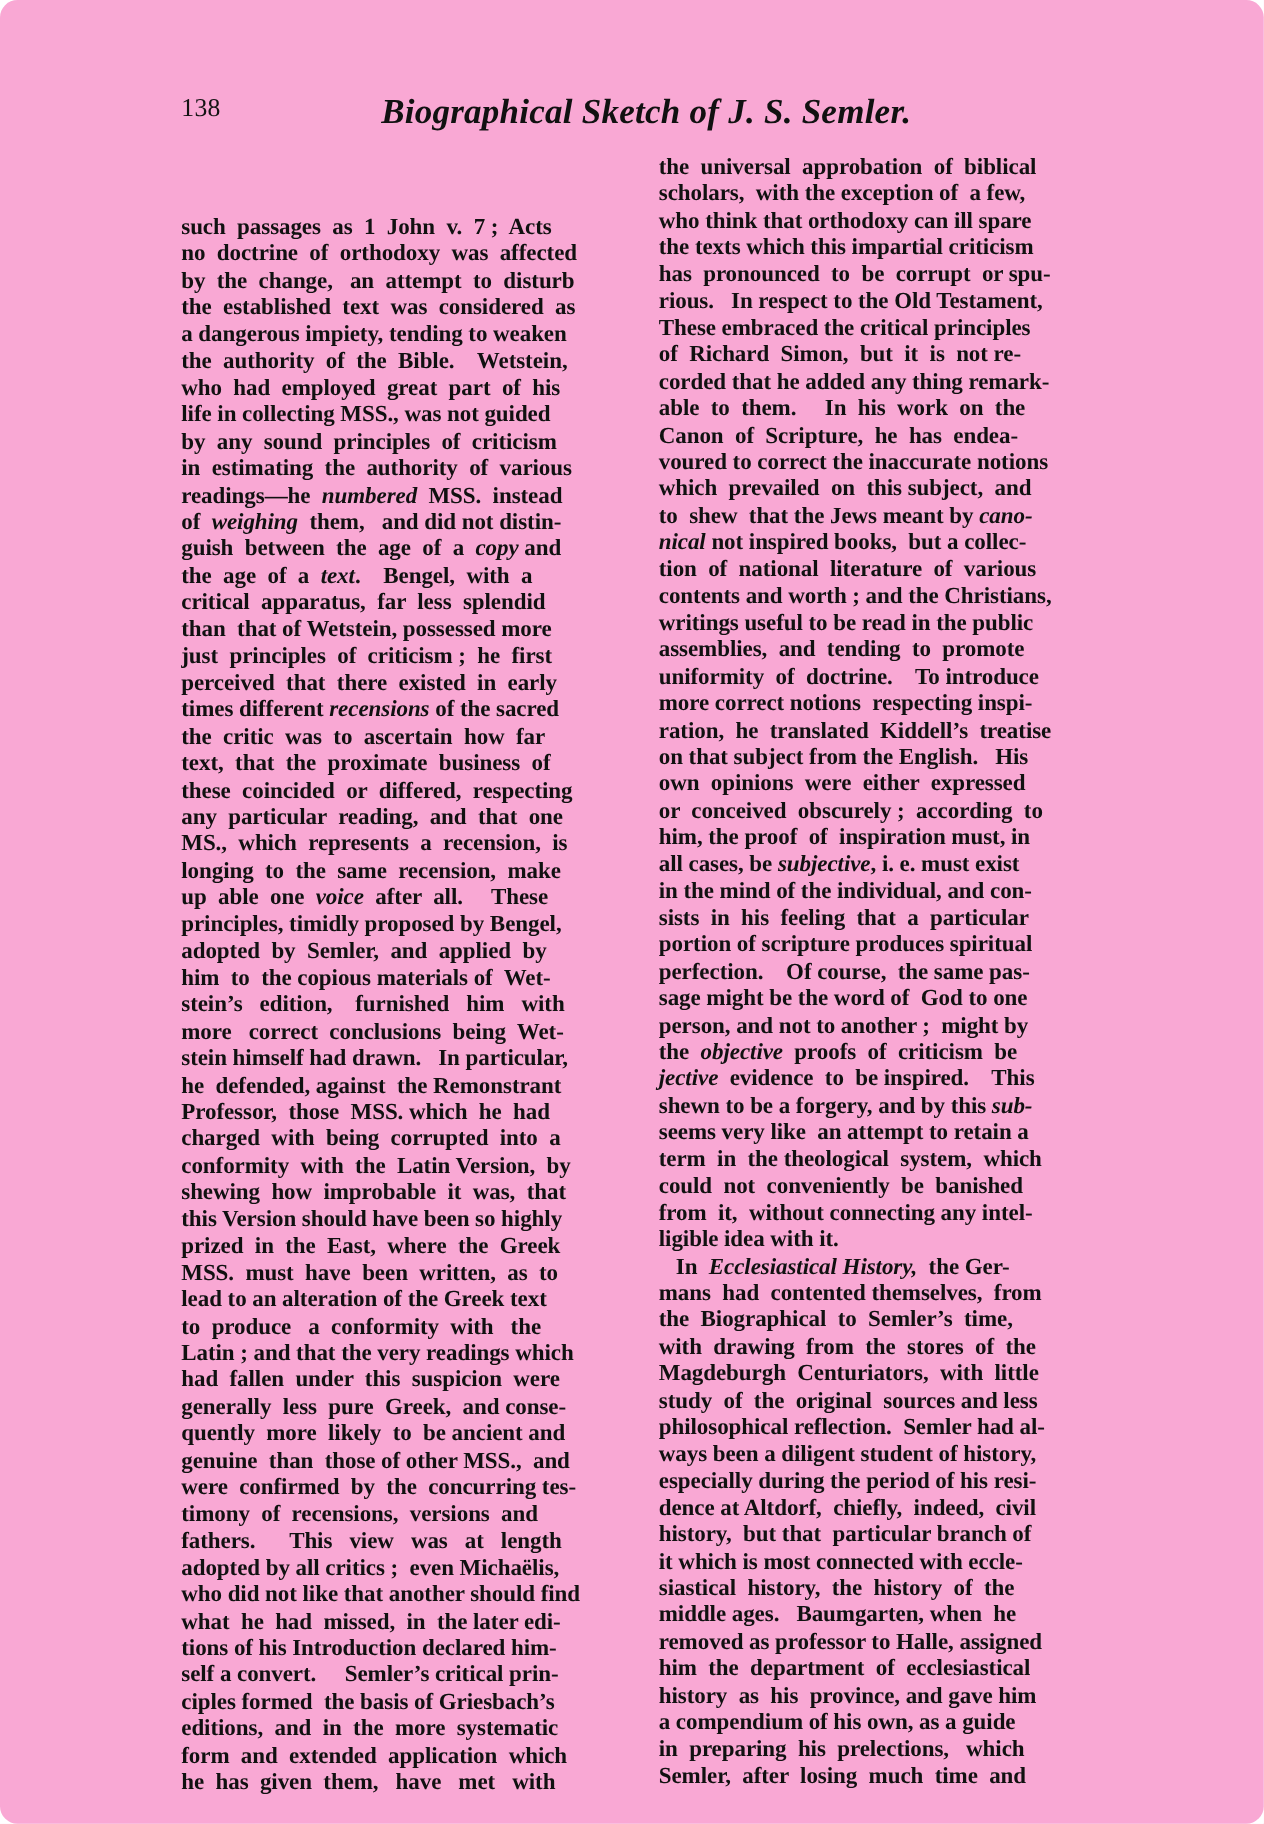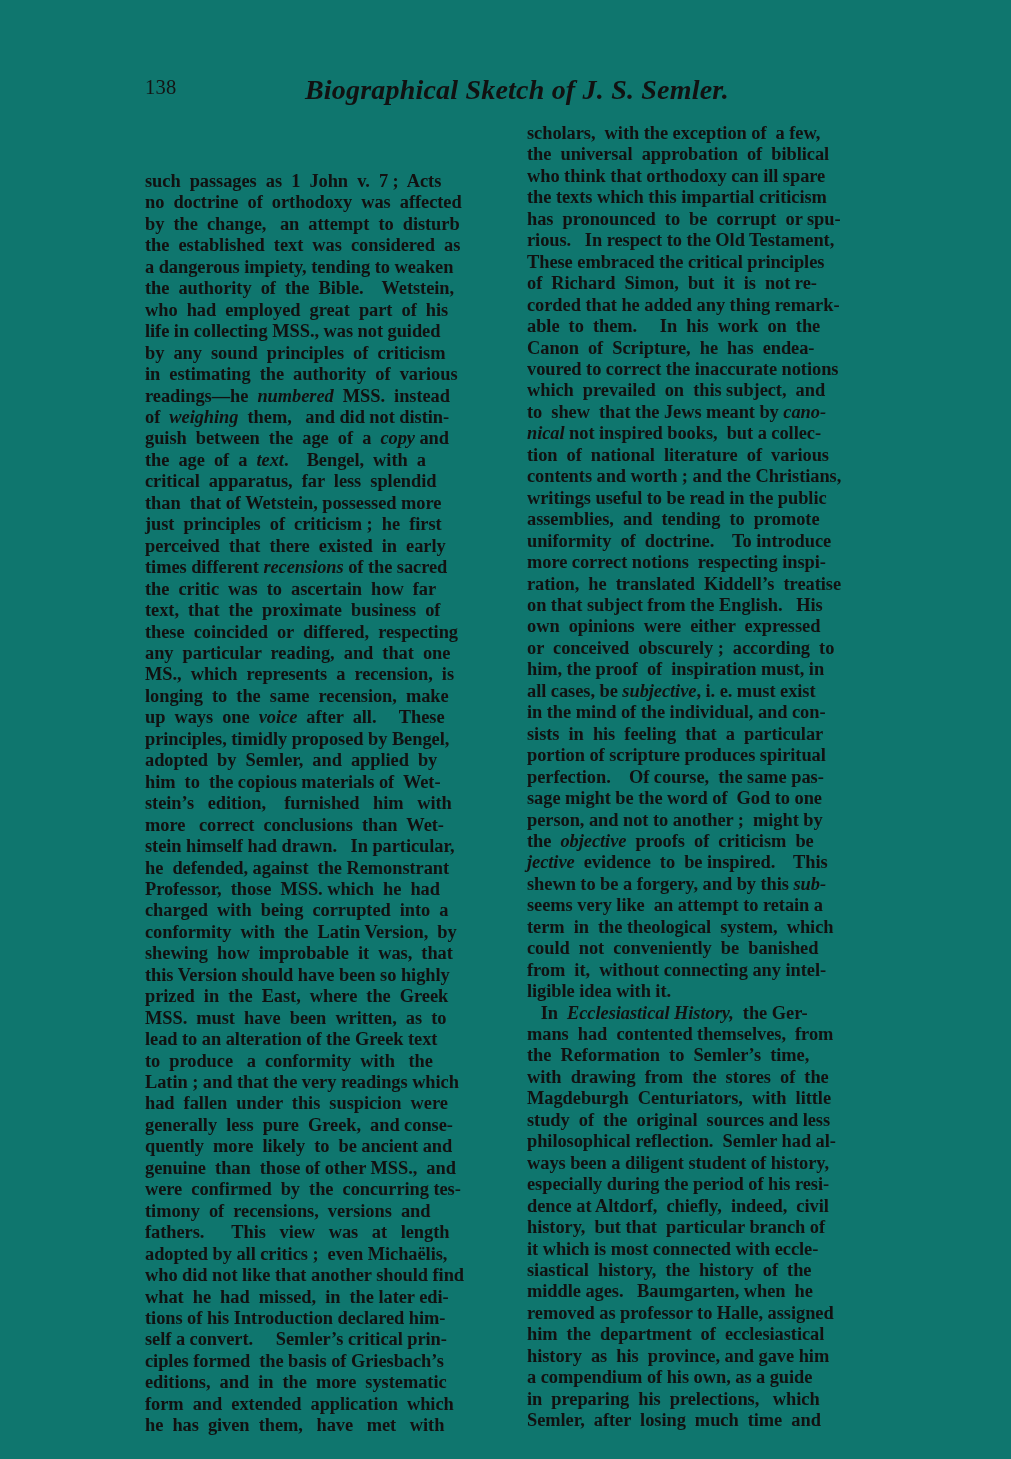--- a/index.html
+++ b/index.html
@@ -68,21 +68,21 @@
     letter-spacing: -0.05px;
   }
   .ln i {
     font-style: italic;
     font-weight: 600;
   }
 </style>
 </head>
 <body>
 
-<div class="page" style="background: #0f766e;">
+<div class="page" style="background: #f9a8d4; border-radius: 14px;">
 
   <div class="runhead">
     <span class="folio">138</span>
     <span class="runhead-title">Biographical Sketch of J. S. Semler.</span>
   </div>
 
   <div class="col col-left" id="col-left">
       <span class="ln"><span>such  passages  as  1  John  v.  7 ;  Acts</span></span>
       <span class="ln"><span>no  doctrine  of  orthodoxy  was  affected</span></span>
       <span class="ln"><span>by  the  change,   an  attempt  to  disturb</span></span>
@@ -101,26 +101,26 @@
       <span class="ln"><span>than  that of Wetstein, possessed more</span></span>
       <span class="ln"><span>just  principles  of  criticism ;  he  first</span></span>
       <span class="ln"><span>perceived  that  there  existed  in  early</span></span>
       <span class="ln"><span>times different </span><i>recensions</i><span> of the sacred</span></span>
       <span class="ln"><span>the  critic  was  to  ascertain  how  far</span></span>
       <span class="ln"><span>text,  that  the  proximate  business  of</span></span>
       <span class="ln"><span>these  coincided  or  differed,  respecting</span></span>
       <span class="ln"><span>any  particular  reading,  and  that  one</span></span>
       <span class="ln"><span>MS.,  which  represents  a  recension,  is</span></span>
       <span class="ln"><span>longing  to  the  same  recension,  make</span></span>
-      <span class="ln"><span>up  ways  one  </span><i>voice</i><span>  after  all.     These</span></span>
+      <span class="ln"><span>up  able  one  </span><i>voice</i><span>  after  all.     These</span></span>
       <span class="ln"><span>principles, timidly proposed by Bengel,</span></span>
       <span class="ln"><span>adopted  by  Semler,  and  applied  by</span></span>
       <span class="ln"><span>him  to  the copious materials of  Wet-</span></span>
       <span class="ln"><span>stein’s   edition,    furnished   him   with</span></span>
-      <span class="ln"><span>more   correct  conclusions  than  Wet-</span></span>
+      <span class="ln"><span>more   correct  conclusions  being  Wet-</span></span>
       <span class="ln"><span>stein himself had drawn.   In particular,</span></span>
       <span class="ln"><span>he  defended, against  the Remonstrant</span></span>
       <span class="ln"><span>Professor,  those  MSS. which  he  had</span></span>
       <span class="ln"><span>charged  with  being  corrupted  into  a</span></span>
       <span class="ln"><span>conformity  with  the  Latin Version,  by</span></span>
       <span class="ln"><span>shewing  how  improbable  it  was,  that</span></span>
       <span class="ln"><span>this Version should have been so highly</span></span>
       <span class="ln"><span>prized  in  the  East,  where  the  Greek</span></span>
       <span class="ln"><span>MSS.  must  have  been  written,  as  to</span></span>
       <span class="ln"><span>lead to an alteration of the Greek text</span></span>
@@ -137,22 +137,22 @@
       <span class="ln"><span>who did not like that another should find</span></span>
       <span class="ln"><span>what  he  had  missed,  in  the later edi-</span></span>
       <span class="ln"><span>tions of his Introduction declared him-</span></span>
       <span class="ln"><span>self a convert.     Semler’s critical prin-</span></span>
       <span class="ln"><span>ciples formed  the basis of Griesbach’s</span></span>
       <span class="ln"><span>editions,  and  in  the  more  systematic</span></span>
       <span class="ln"><span>form  and  extended  application  which</span></span>
       <span class="ln"><span>he  has  given  them,   have   met   with</span></span>
     </div>
   <div class="col col-right" id="col-right">
+      <span class="ln"><span>the  universal  approbation  of  biblical</span></span>
       <span class="ln"><span>scholars,  with the exception of  a few,</span></span>
-      <span class="ln"><span>the  universal  approbation  of  biblical</span></span>
       <span class="ln"><span>who think that orthodoxy can ill spare</span></span>
       <span class="ln"><span>the texts which this impartial criticism</span></span>
       <span class="ln"><span>has  pronounced  to  be  corrupt  or spu-</span></span>
       <span class="ln"><span>rious.   In respect to the Old Testament,</span></span>
       <span class="ln"><span>These embraced the critical principles</span></span>
       <span class="ln"><span>of  Richard  Simon,  but  it  is  not re-</span></span>
       <span class="ln"><span>corded that he added any thing remark-</span></span>
       <span class="ln"><span>able  to  them.     In  his  work  on  the</span></span>
       <span class="ln"><span>Canon  of  Scripture,  he  has  endea-</span></span>
       <span class="ln"><span>voured to correct the inaccurate notions</span></span>
@@ -180,21 +180,21 @@
       <span class="ln"><span>the  </span><i>objective</i><span>  proofs  of  criticism  be</span></span>
       <span class="ln"><i>jective</i><span>  evidence  to  be inspired.    This</span></span>
       <span class="ln"><span>shewn to be a forgery, and by this </span><i>sub-</i></span>
       <span class="ln"><span>seems very like  an attempt to retain a</span></span>
       <span class="ln"><span>term  in  the theological  system,  which</span></span>
       <span class="ln"><span>could  not  conveniently  be  banished</span></span>
       <span class="ln"><span>from  it,  without connecting any intel-</span></span>
       <span class="ln"><span>ligible idea with it.</span></span>
       <span class="ln"><span>   In  </span><i>Ecclesiastical History,</i><span>  the Ger-</span></span>
       <span class="ln"><span>mans  had  contented themselves,  from</span></span>
-      <span class="ln"><span>the  Reformation  to  Semler’s  time,</span></span>
+      <span class="ln"><span>the  Biographical  to  Semler’s  time,</span></span>
       <span class="ln"><span>with  drawing  from  the  stores  of  the</span></span>
       <span class="ln"><span>Magdeburgh  Centuriators,  with  little</span></span>
       <span class="ln"><span>study  of  the  original  sources and less</span></span>
       <span class="ln"><span>philosophical reflection.  Semler had al-</span></span>
       <span class="ln"><span>ways been a diligent student of history,</span></span>
       <span class="ln"><span>especially during the period of his resi-</span></span>
       <span class="ln"><span>dence at Altdorf,  chiefly,  indeed,  civil</span></span>
       <span class="ln"><span>history,  but that  particular branch of</span></span>
       <span class="ln"><span>it which is most connected with eccle-</span></span>
       <span class="ln"><span>siastical  history,  the  history  of  the</span></span>

